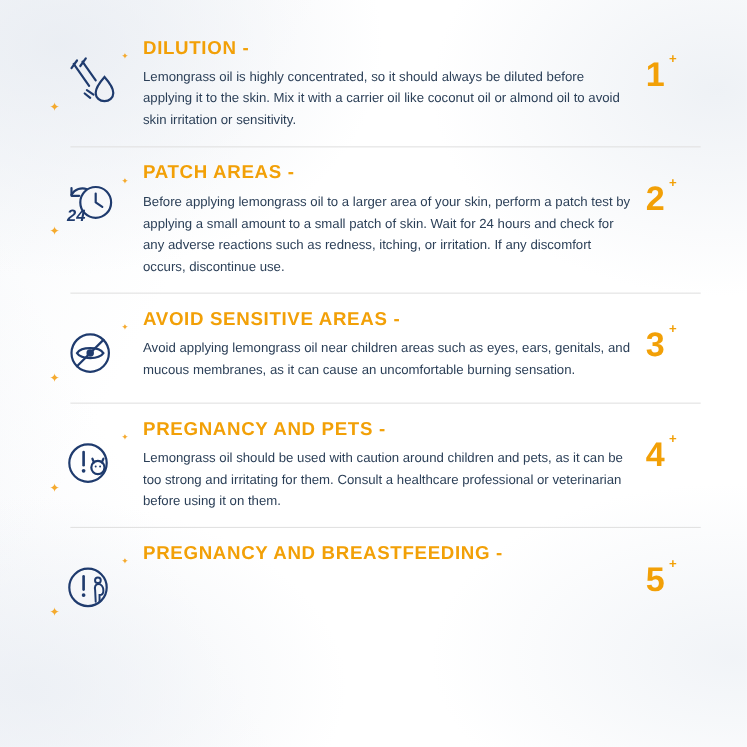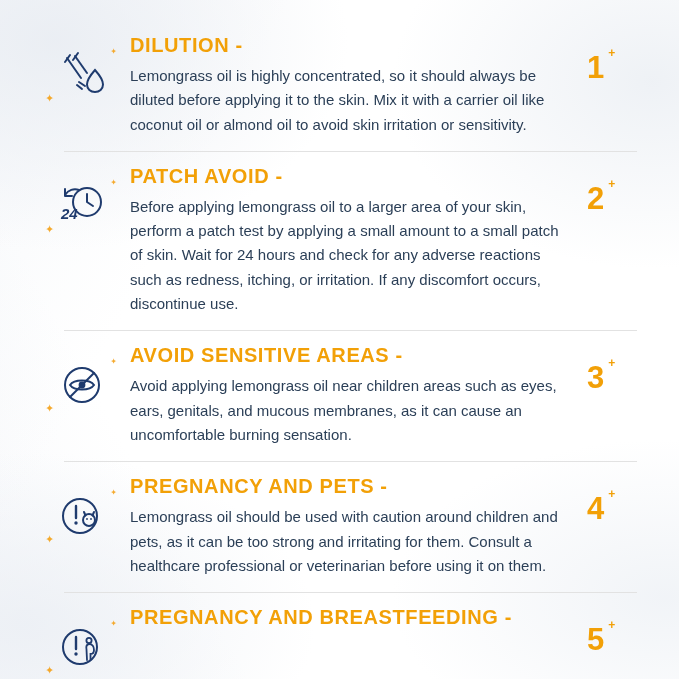--- a/index.html
+++ b/index.html
@@ -82,33 +82,33 @@
   }
   .spark-a { left: -6px; bottom: 2px; }
   .spark-b { right: -4px; top: 4px; font-size: 8px; }
   .text-cell {
     flex: 1 1 auto;
     padding-right: 14px;
     min-width: 0;
   }
   .tip-title {
     color: #f2a007;
-    font-size: 20px;
+    font-size: 17px;
     font-weight: bold;
     letter-spacing: 0.6px;
     margin: 0 0 7px 0;
     white-space: nowrap;
   }
   .tip-title .dash {
     color: #f2a007;
     font-weight: bold;
   }
   .tip-body {
     color: #2b3f57;
-    font-size: 15px;
+    font-size: 12px;
     line-height: 1.62;
     margin: 0;
   }
   .num-cell {
     flex: 0 0 58px;
     width: 58px;
     display: flex;
     align-items: center;
     justify-content: flex-start;
     padding-top: 18px;
@@ -183,21 +183,21 @@
             <path d="M14 20 C17 15 23 13 28 15" stroke="#1f3b6e" stroke-width="2" stroke-linecap="round" fill="none"></path>
             <path d="M14 14 L14 21 L21 21" stroke="#1f3b6e" stroke-width="2" stroke-linecap="round" stroke-linejoin="round" fill="none"></path>
             <text x="10" y="44" font-family="Liberation Sans, sans-serif" font-size="15" font-weight="bold" font-style="italic" fill="#1f3b6e">24</text>
           </svg>
           <span class="sparkle spark-a">✦</span>
           <span class="sparkle spark-b">✦</span>
         </div>
       </div>
       <div class="text-cell">
         <div class="tip-title">
-          <span>PATCH AVOID</span>
+          <span>PATCH AREAS</span>
           <span class="dash">-</span>
         </div>
         <p class="tip-body">Before applying lemongrass oil to a larger area of your skin, perform a patch test by applying a small amount to a small patch of skin. Wait for 24 hours and check for any adverse reactions such as redness, itching, or irritation. If any discomfort occurs, discontinue use.</p>
       </div>
       <div class="num-cell">
         <div class="num">
           <span>2</span>
           <span class="num-plus">+</span>
         </div>
       </div>

